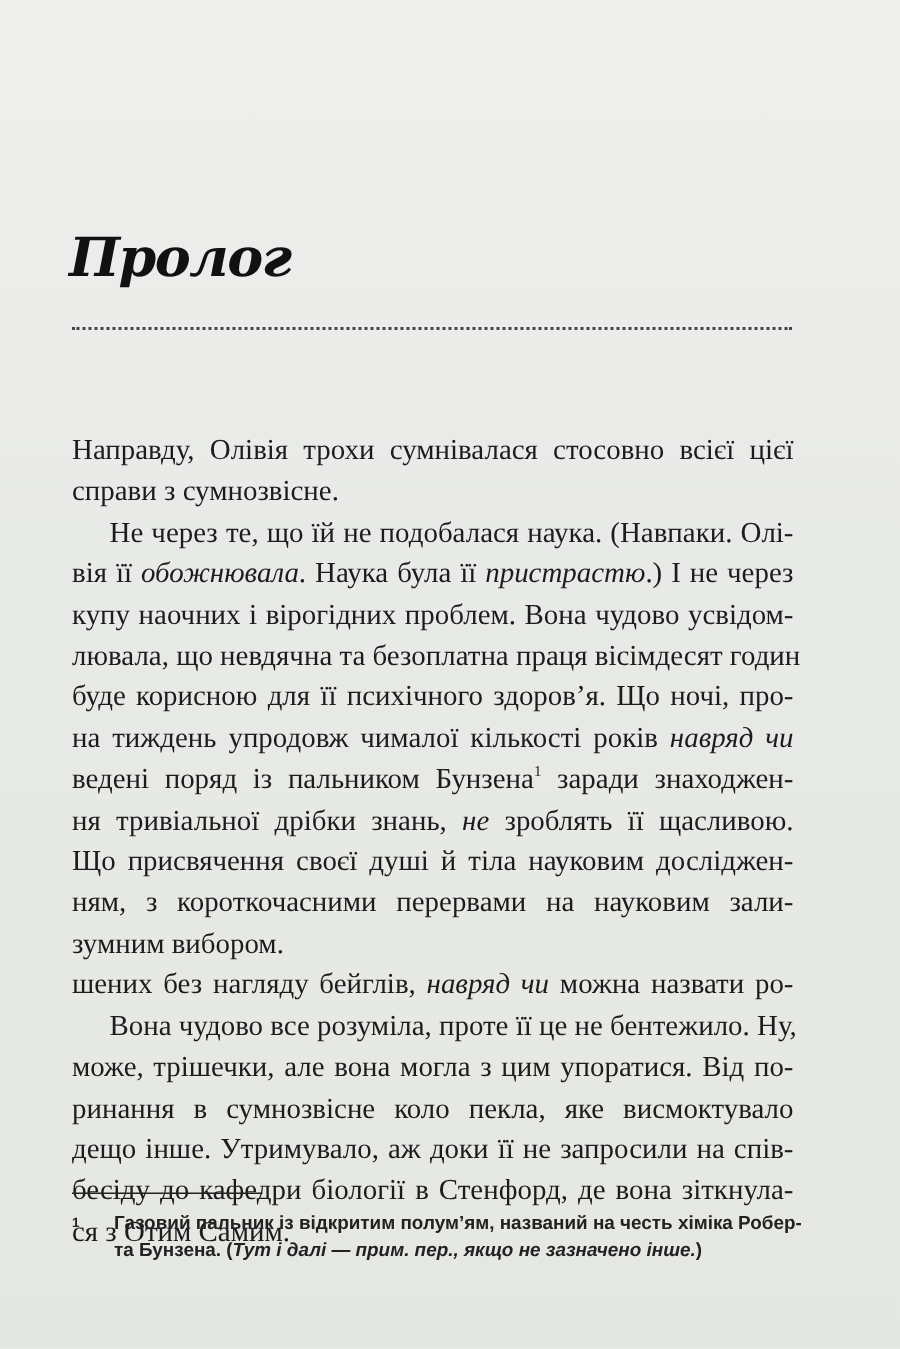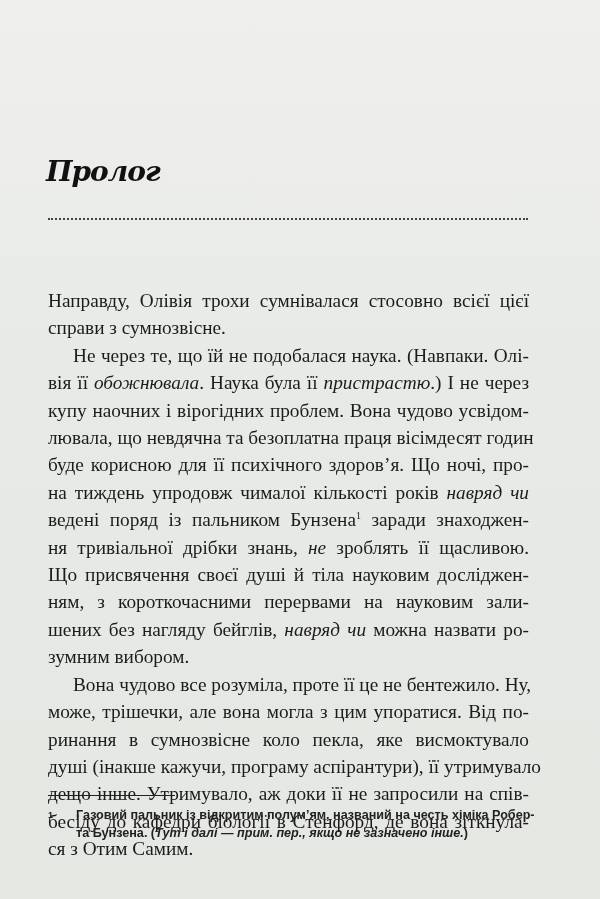--- a/index.html
+++ b/index.html
@@ -16,21 +16,21 @@
     }
     .page {
       position: absolute; left: 0; top: 0; width: 600px; height: 899px;
     }
     .title {
       position: absolute;
       left: 46px; top: 152px;
       font-family: "DejaVu Serif", serif;
       font-style: italic;
       font-weight: bold;
-      font-size: 28px;
+      font-size: 36px;
       letter-spacing: -1px;
       color: #111;
       margin: 0;
       line-height: 40px;
     }
     .dotted-rule {
       position: absolute;
       left: 48px; top: 218px;
       width: 480px; height: 0;
       border-top: 2px dotted #444;
@@ -111,29 +111,28 @@
       <span class="line" style="padding-left:25px">Не через те, що їй не подобалася наука. (Навпаки. Олі-</span>
       <span class="line"><span>вія її </span><em>обожнювала</em><span>. Наука була її </span><em>пристрастю</em><span>.) І не через</span></span>
       <span class="line">купу наочних і вірогідних проблем. Вона чудово усвідом-</span>
       <span class="line">лювала, що невдячна та безоплатна праця вісімдесят годин</span>
       <span class="line">буде корисною для її психічного здоров’я. Що ночі, про-</span>
       <span class="line"><span>на тиждень упродовж чималої кількості років </span><em>навряд чи</em></span>
       <span class="line"><span>ведені поряд із пальником Бунзена</span><sup class="fn-ref">1</sup><span> заради знаходжен-</span></span>
       <span class="line"><span>ня тривіальної дрібки знань, </span><em>не</em><span> зроблять її щасливою.</span></span>
       <span class="line">Що присвячення своєї душі й тіла науковим дослiджен-</span>
       <span class="line">ням, з короткочасними перервами на науковим зали-</span>
+      <span class="line last">зумним вибором.</span>
       <span class="line"><span>шених без нагляду бейглів, </span><em>навряд чи</em><span> можна назвати ро-</span></span>
-      <span class="line last">зумним вибором.</span>
     </p>
 
     <p>
       <span class="line" style="padding-left:25px">Вона чудово все розуміла, проте її це не бентежило. Ну,</span>
       <span class="line">може, трішечки, але вона могла з цим упоратися. Від по-</span>
       <span class="line">ринання в сумнозвісне коло пекла, яке висмоктувало</span>
-      <span class="line">душі (інакше кажучи, програму аспірантури), її утримувало</span>
       <span class="line">дещо інше. Утримувало, аж доки її не запросили на спів-</span>
       <span class="line">бесіду до кафедри біології в Стенфорд, де вона зіткнула-</span>
       <span class="line last">ся з Отим Самим.</span>
     </p>
   </div>
 
   <div class="footnote-rule"></div>
 
   <div class="footnote">
     <span class="fn-num">1</span>

